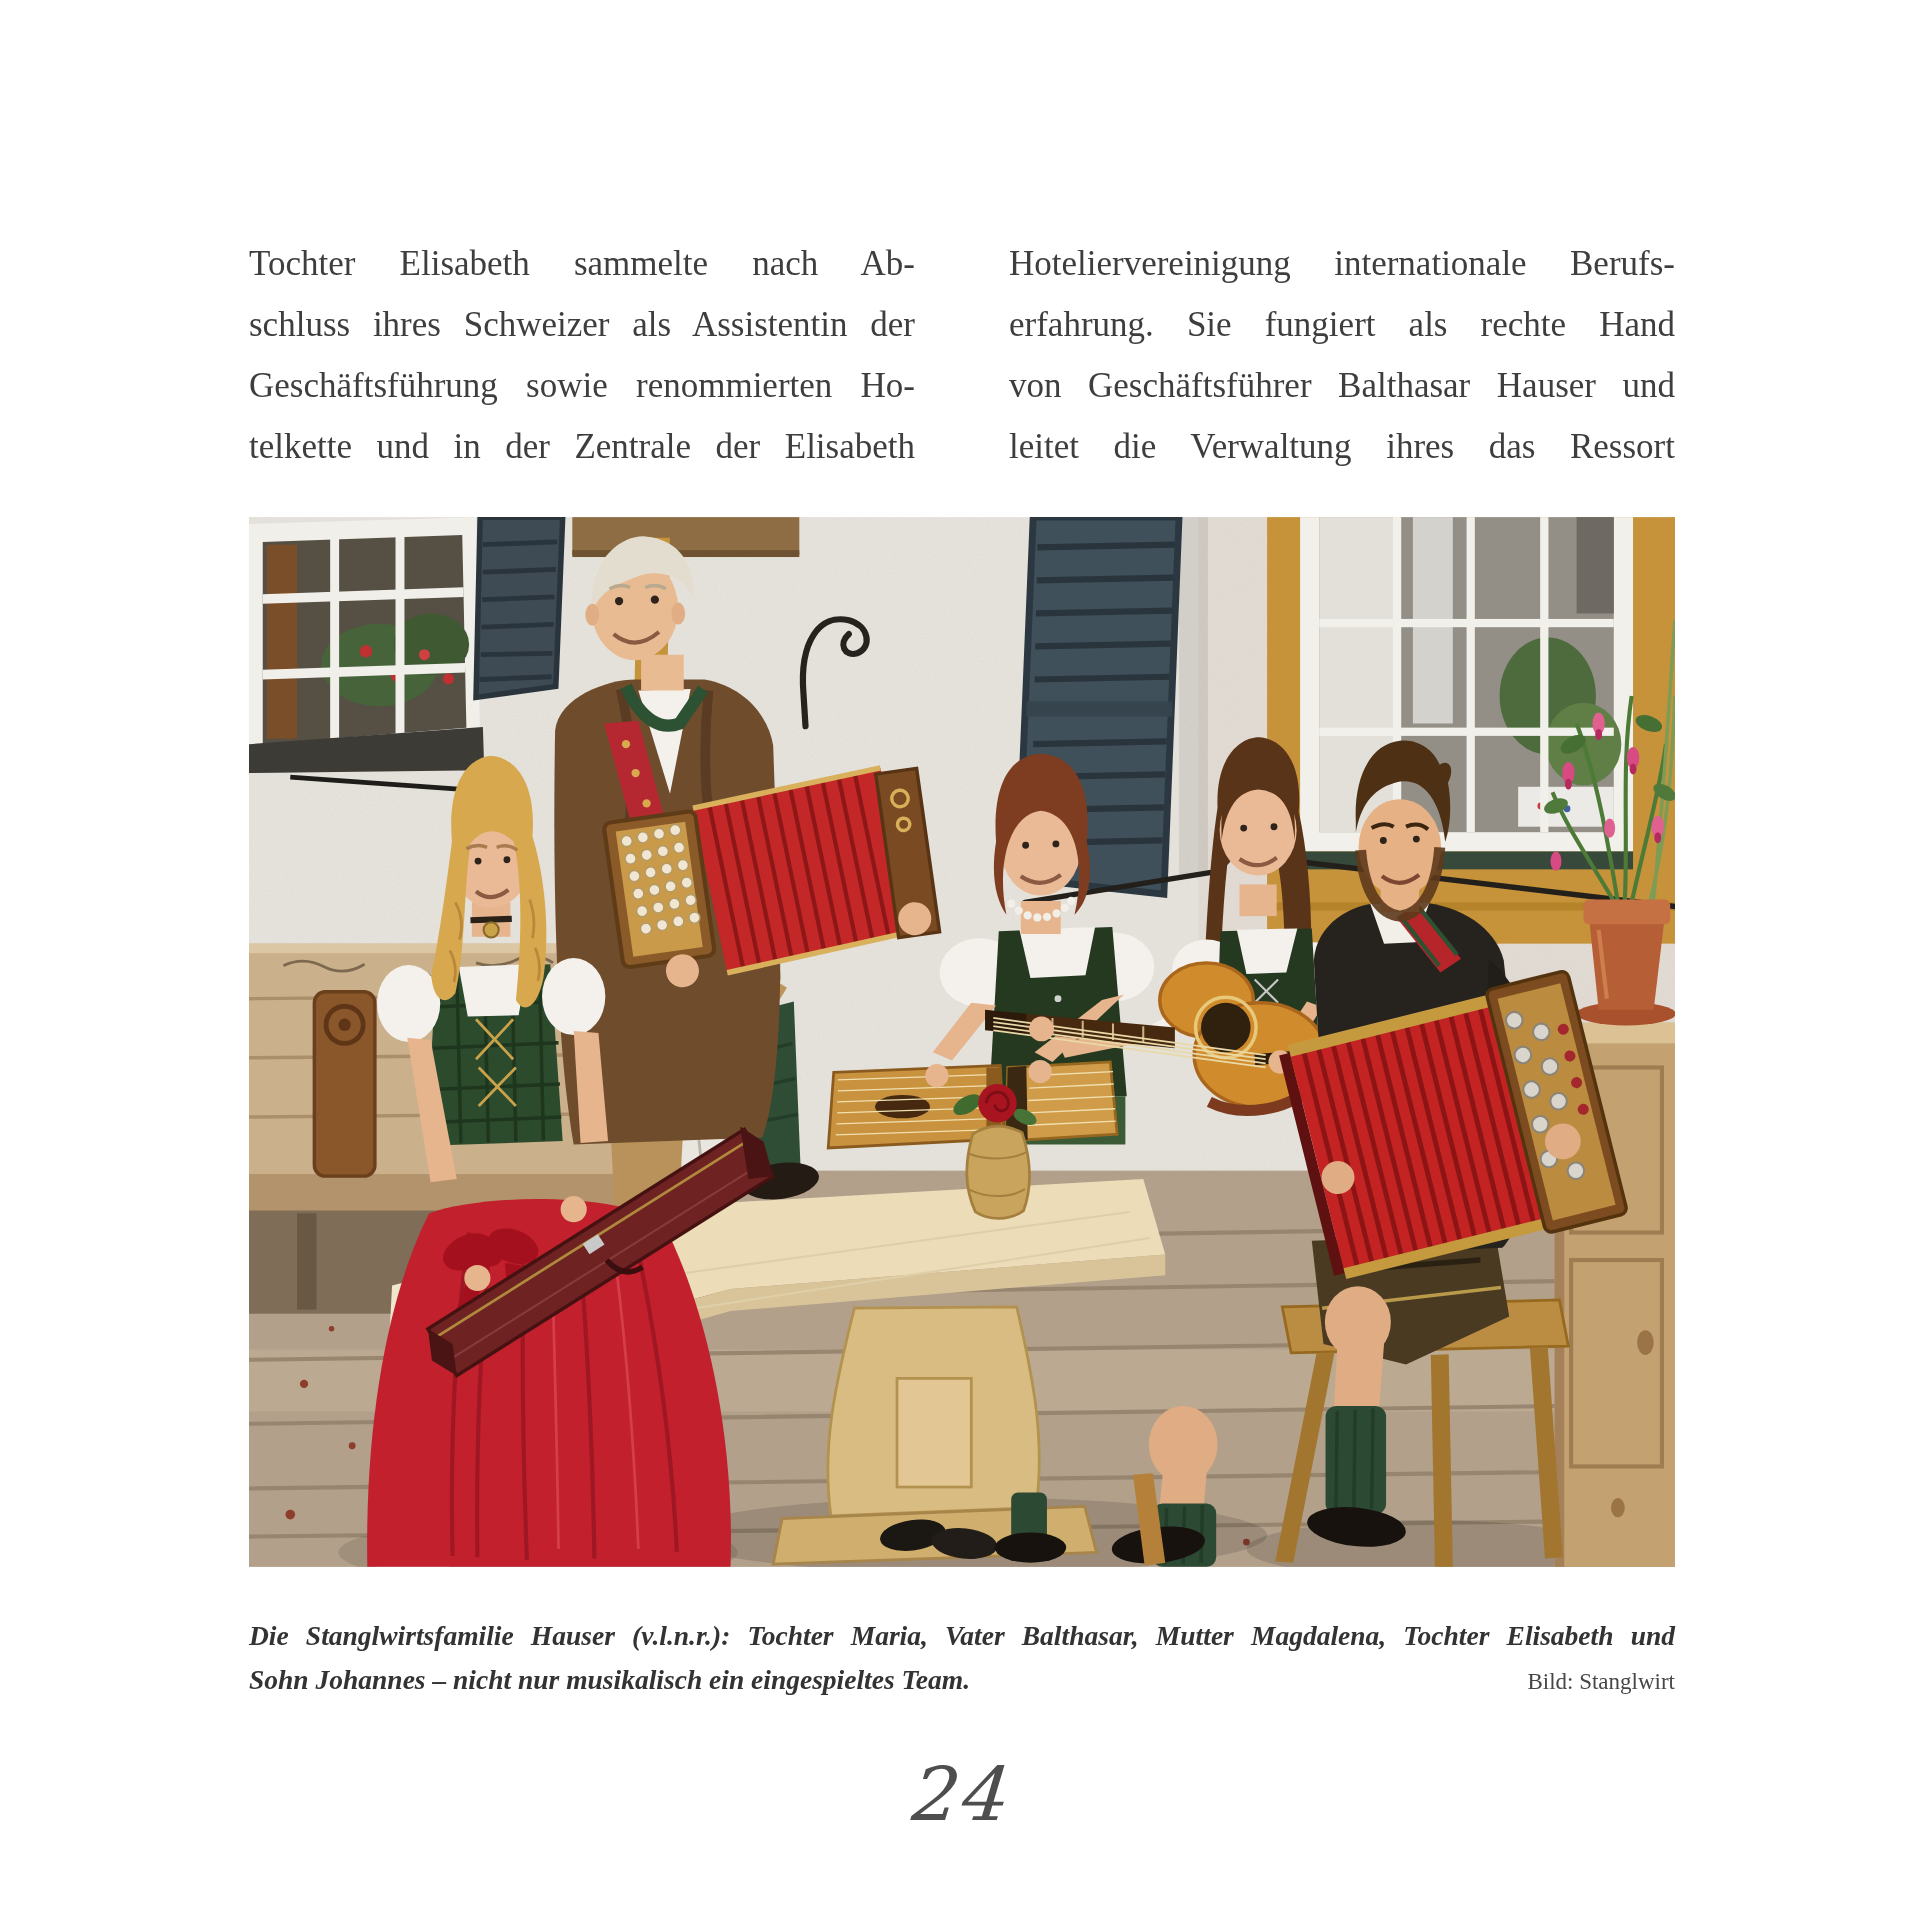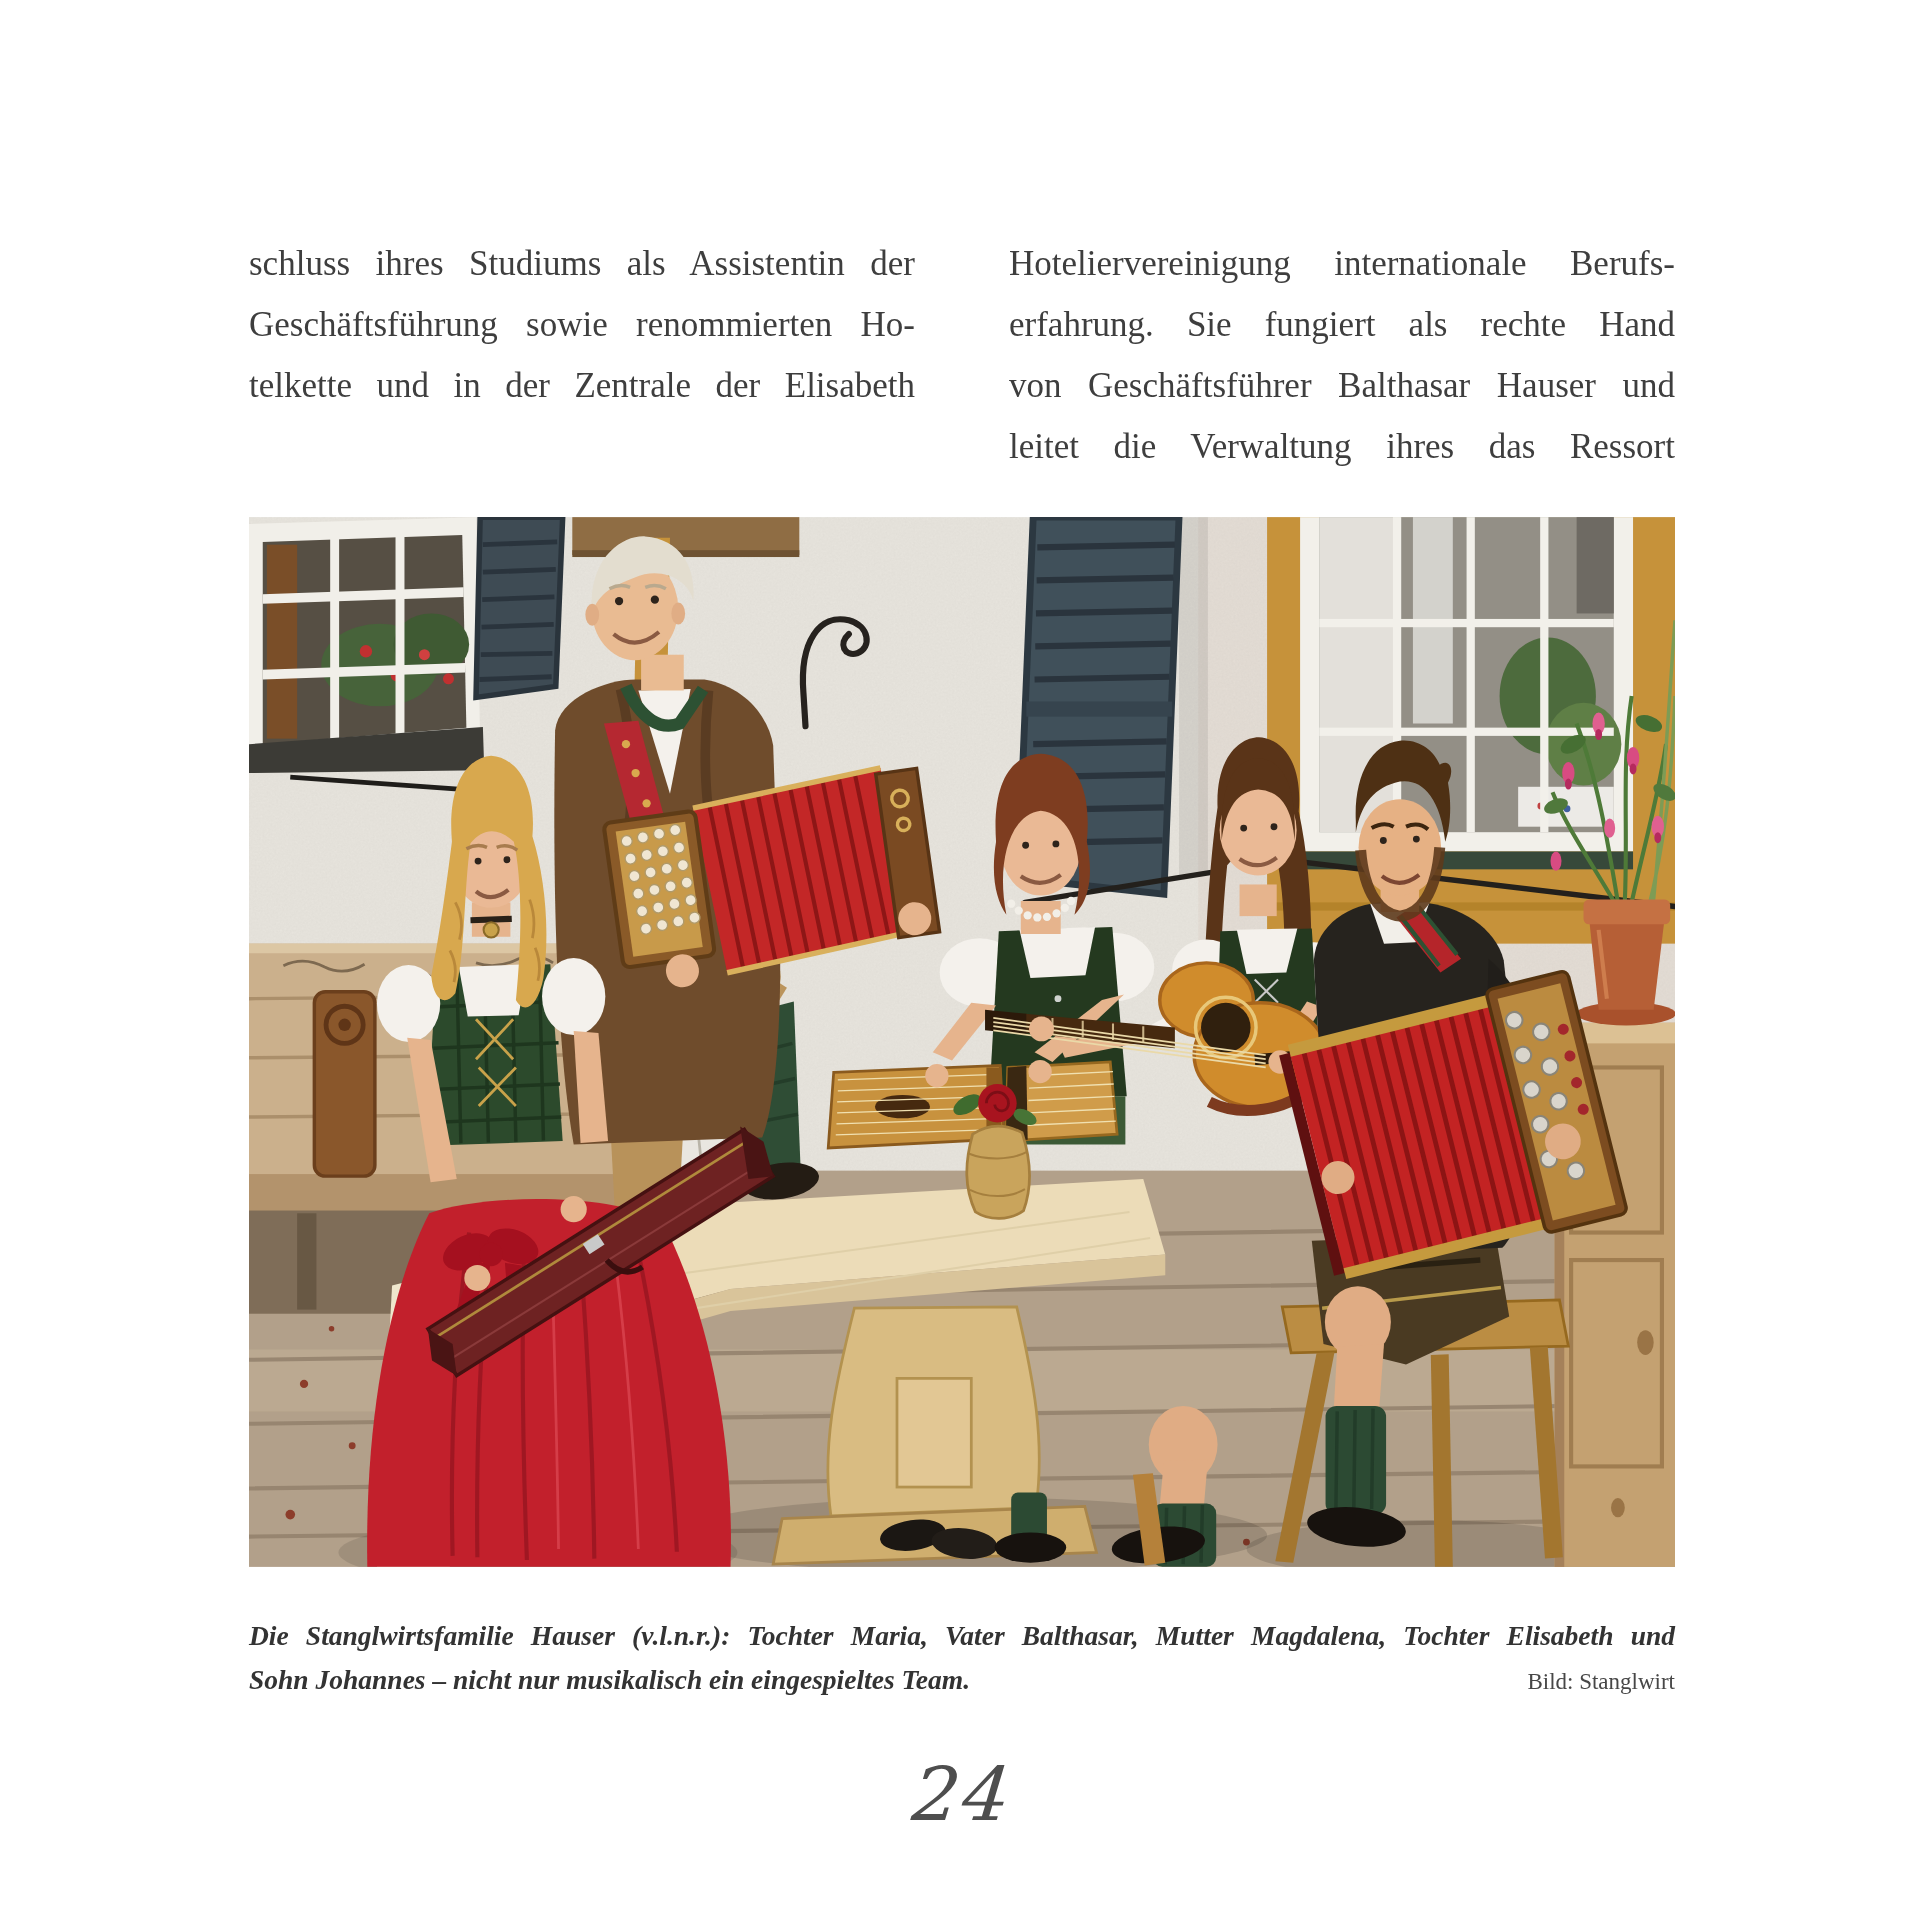--- a/index.html
+++ b/index.html
@@ -54,21 +54,22 @@
     transform:skewX(-6deg);
   }
 </style>
 </head>
 <body>
 
 <div class="page">
 
   <div class="article">
     <div class="col">
-      <div class="jline">schluss ihres Studiums als Assistentin der</div>
+      <div class="jline">Tochter Elisabeth sammelte nach Ab-</div>
+      <div class="jline">schluss ihres Schweizer als Assistentin der</div>
       <div class="jline">Geschäftsführung sowie renommierten Ho-</div>
       <div class="jline">telkette und in der Zentrale der Elisabeth</div>
     </div>
     <div class="col">
       <div class="jline">Hoteliervereinigung internationale Berufs-</div>
       <div class="jline">erfahrung. Sie fungiert als rechte Hand</div>
       <div class="jline">von Geschäftsführer Balthasar Hauser und</div>
       <div class="jline">leitet die Verwaltung ihres das Ressort</div>
     </div>
   </div>

